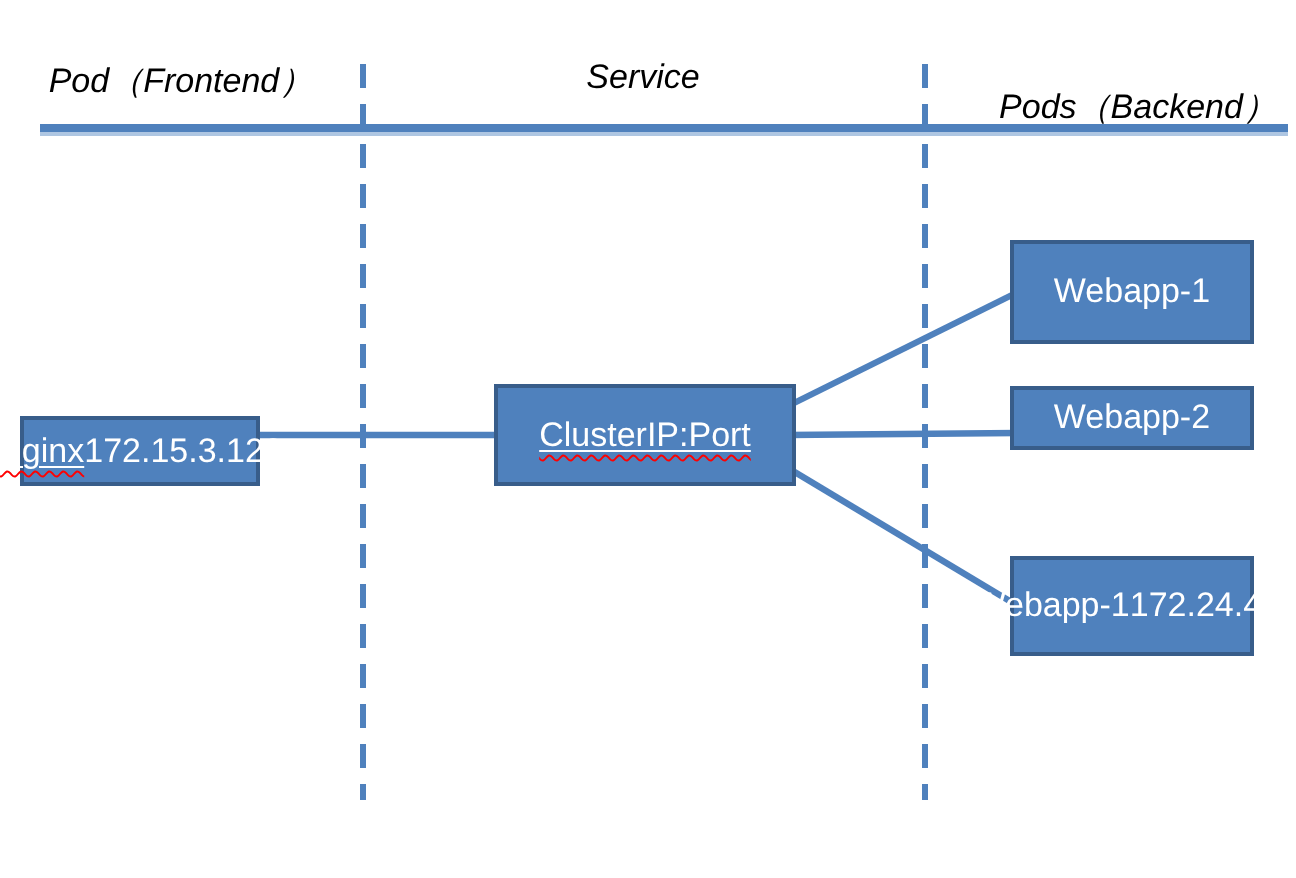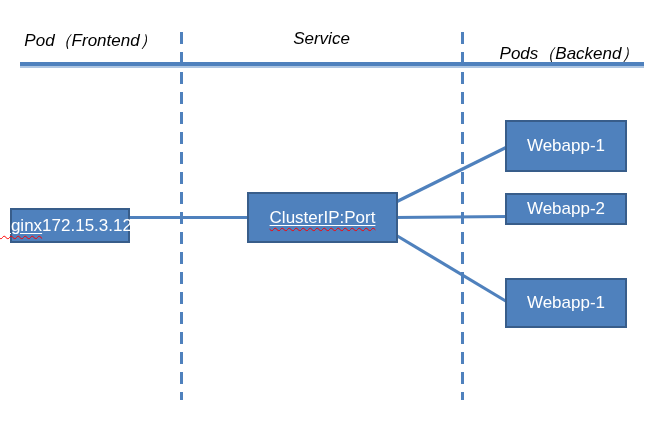--- a/index.html
+++ b/index.html
@@ -141,15 +141,16 @@
   <div class="node webapp1">
     <span>Webapp-1</span>
   </div>
 
   <div class="node webapp2">
     <span>Webapp-2</span>
   </div>
 
   <div class="node webapp3">
     <span>Webapp-1</span>
+    <span>172.24.4.3</span>
   </div>
 
 </div>
 
 </body></html>

